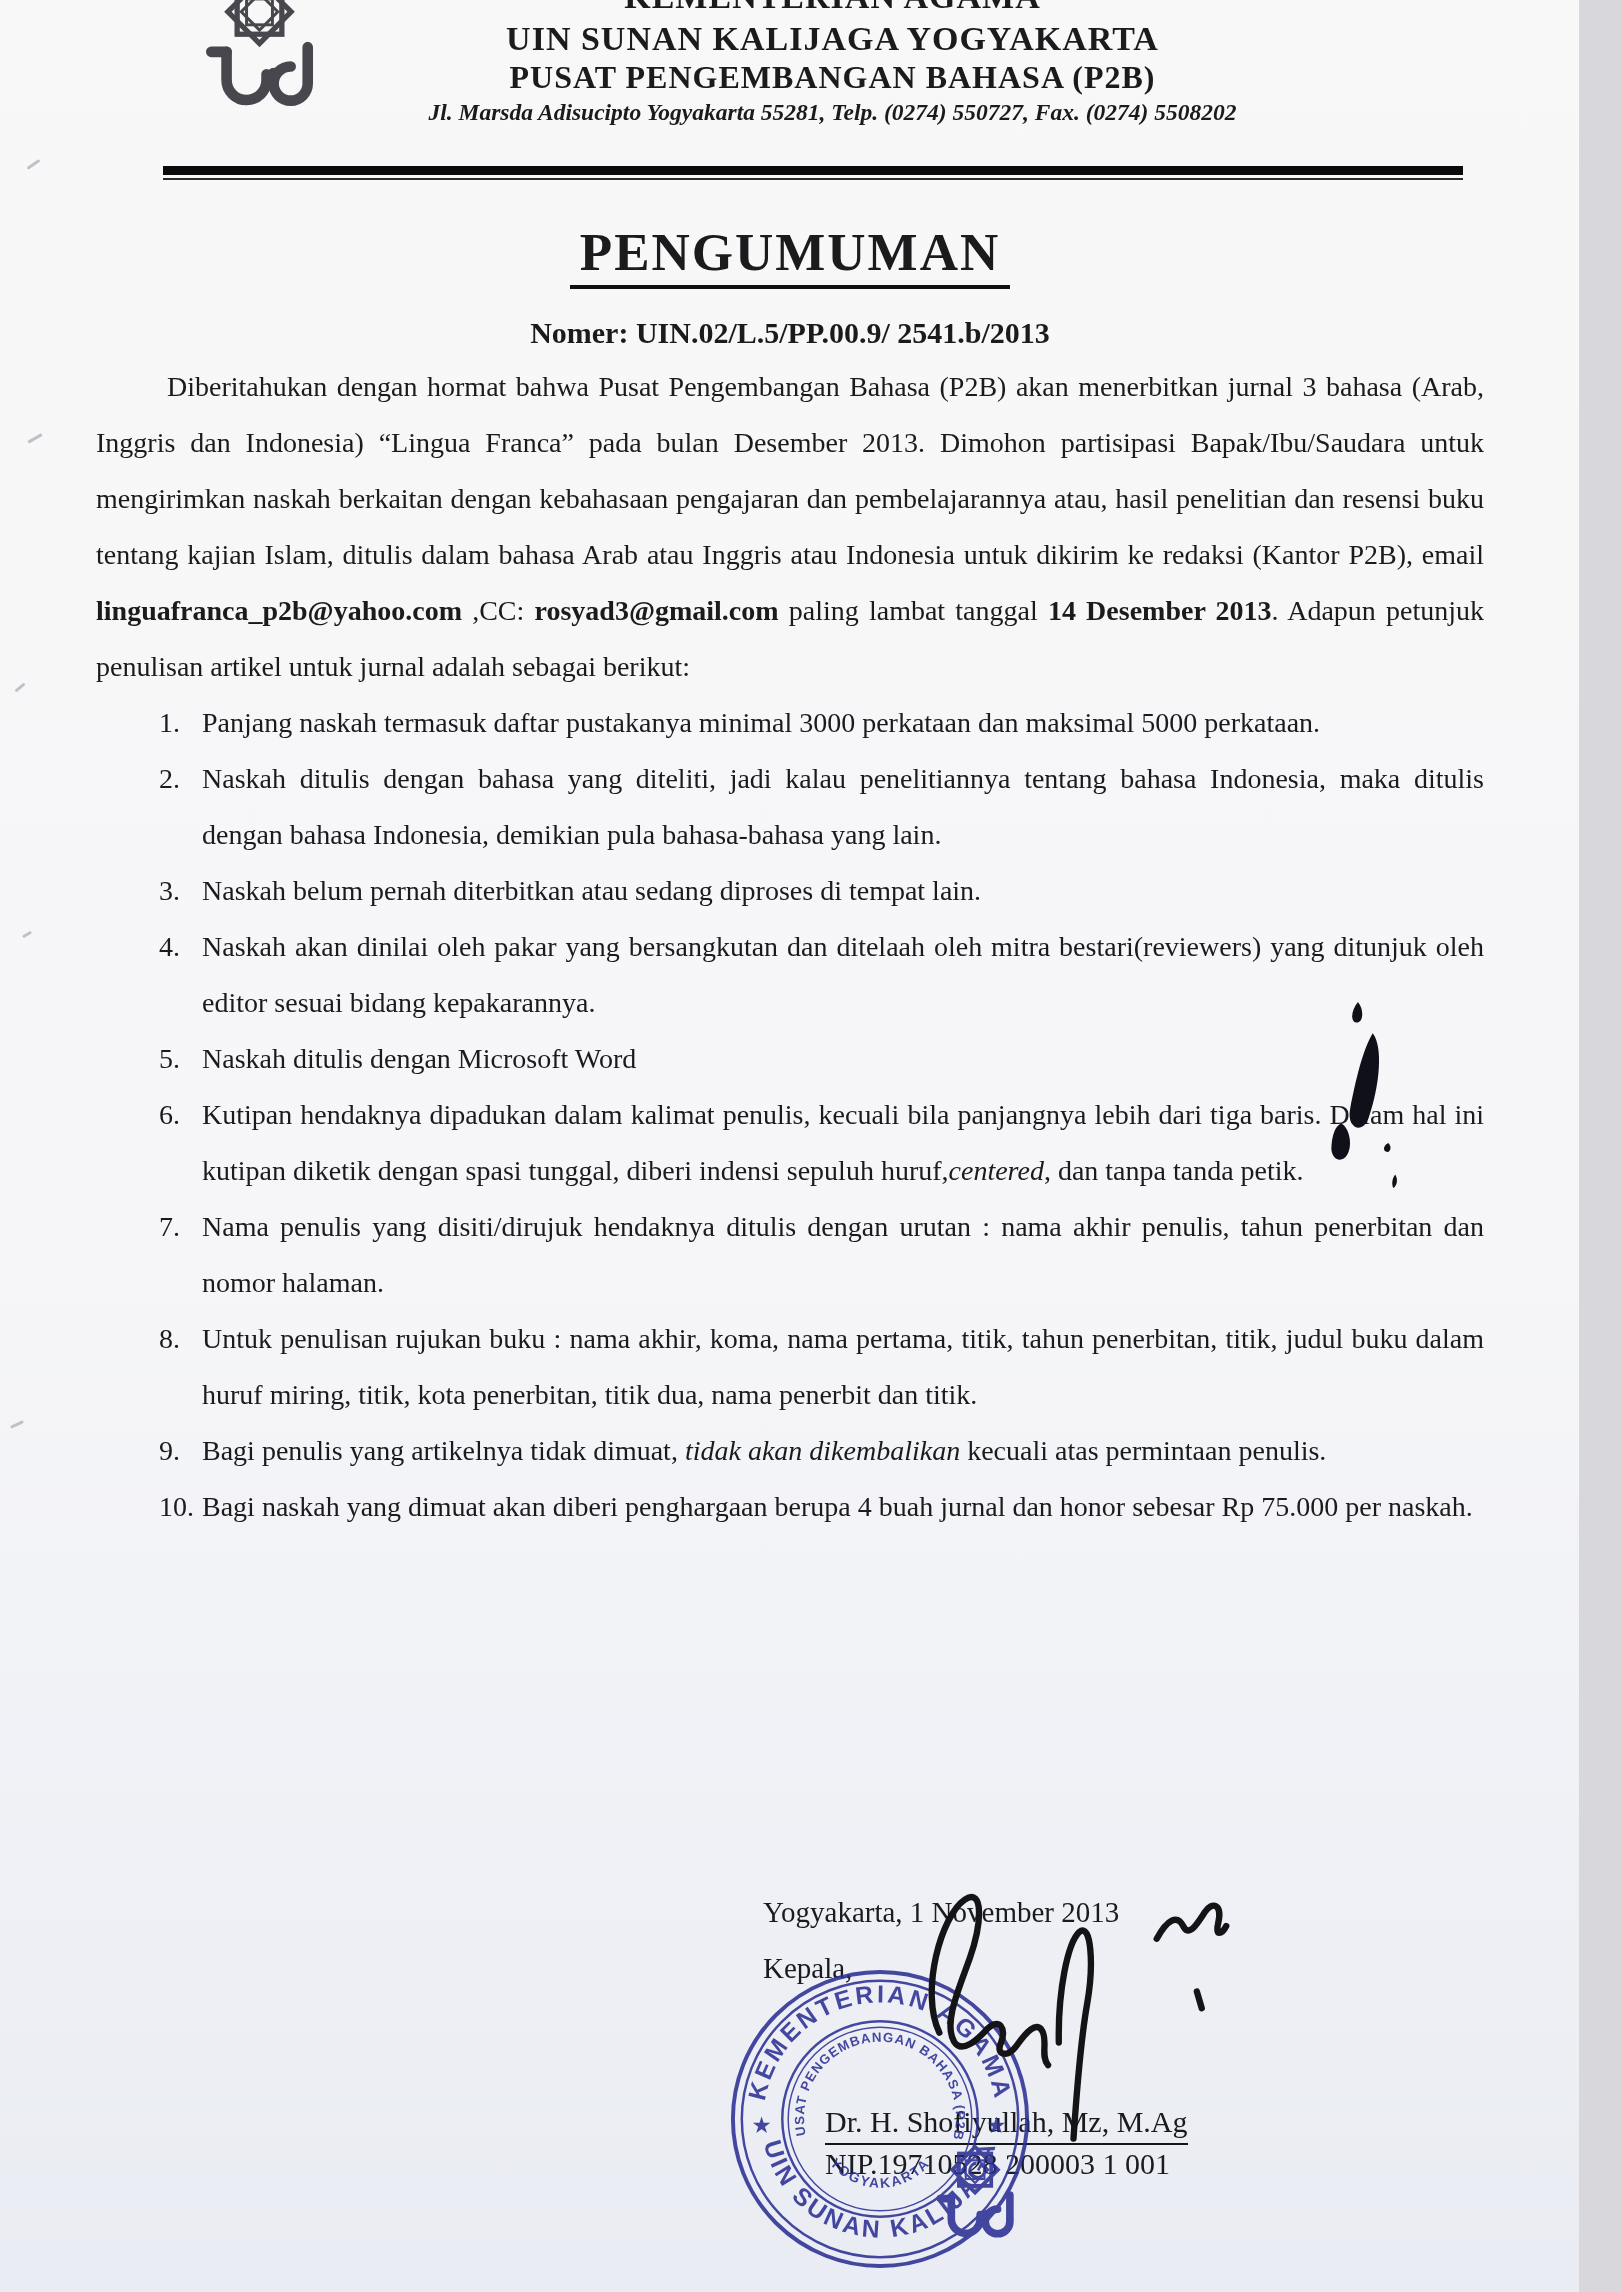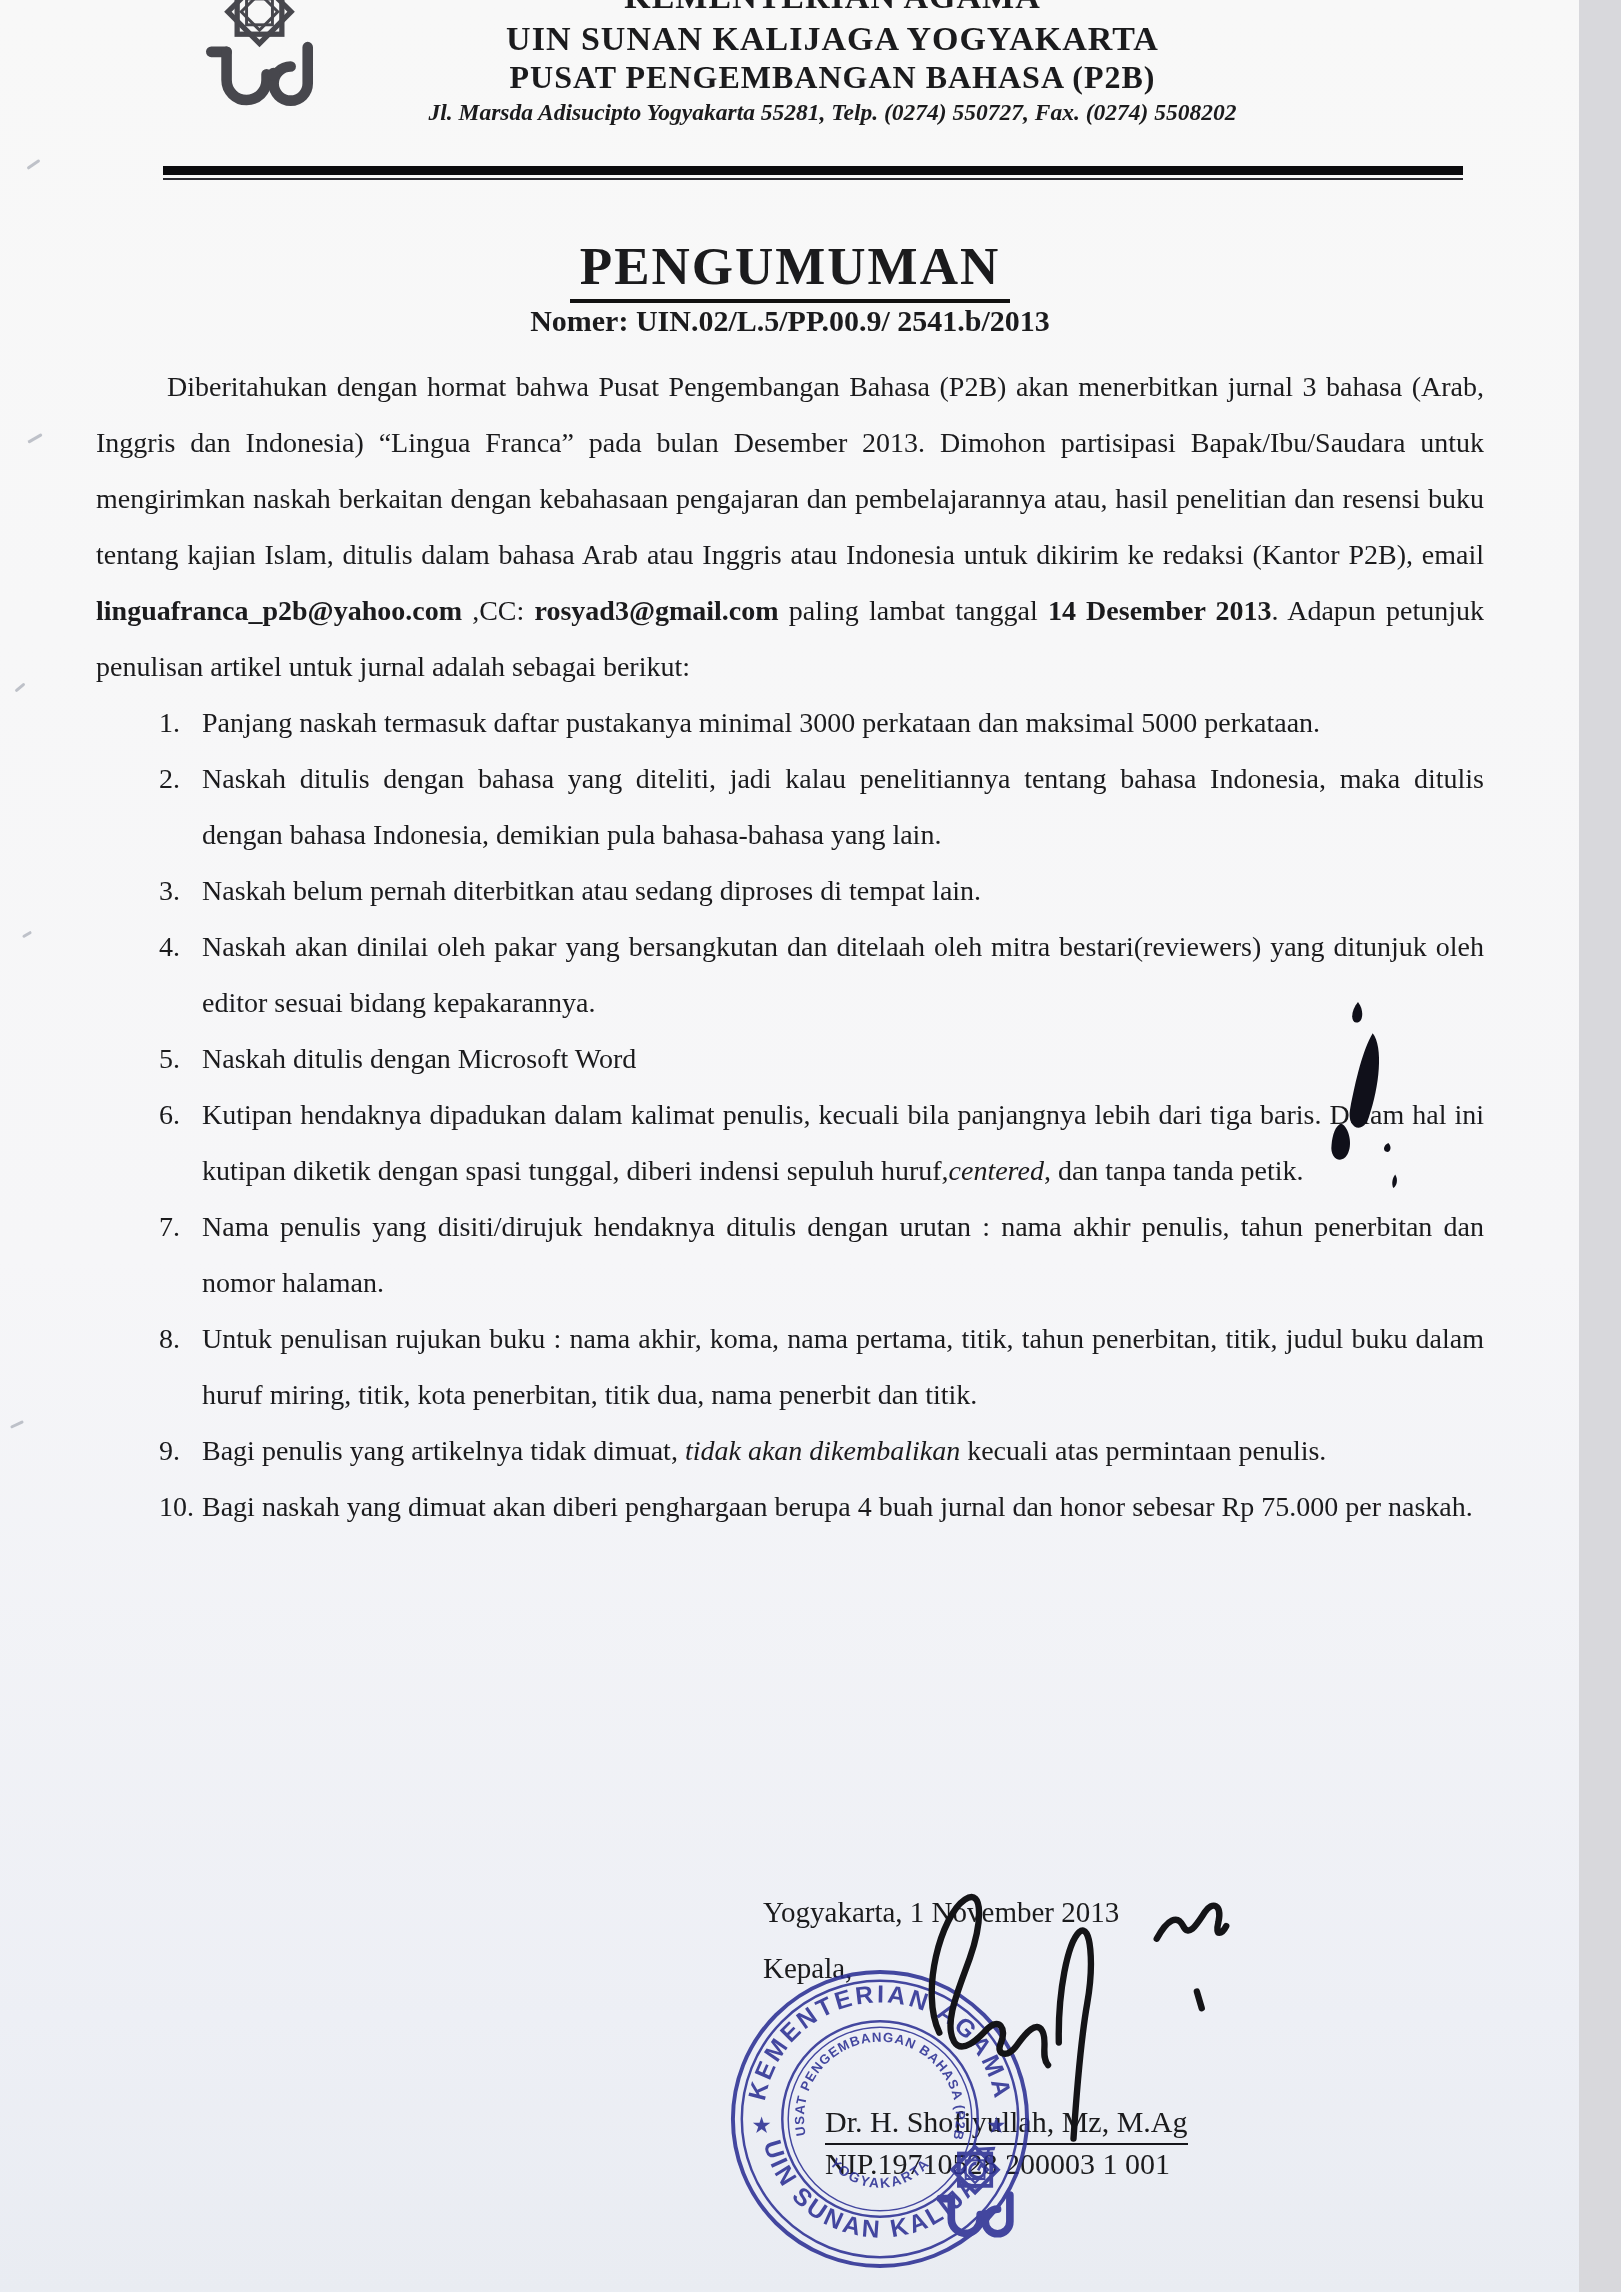--- a/index.html
+++ b/index.html
@@ -12,24 +12,24 @@
   
   .logo{position:absolute;left:182px;top:-13.7px;width:155px;height:147px;}
   .header-block{position:absolute;left:323px;top:-25.5px;width:1019px;text-align:center;}
   .h-ministry{font-size:34px;font-weight:bold;line-height:43px;letter-spacing:1px;}
   .h-univ{font-size:34px;font-weight:bold;line-height:41px;letter-spacing:1px;}
   .h-center{font-size:32px;font-weight:bold;line-height:37px;letter-spacing:1px;}
   .h-addr{font-size:23.5px;font-weight:bold;font-style:italic;line-height:33px;}
   .rule-thick{position:absolute;left:163px;top:166px;width:1300px;height:8.8px;background:#0b0b0e;}
   .rule-thin{position:absolute;left:163px;top:178px;width:1300px;height:2px;background:#2a2a30;}
   
-  .title-block{position:absolute;left:96px;top:237px;width:1388px;text-align:center;}
+  .title-block{position:absolute;left:96px;top:223px;width:1388px;text-align:center;}
   .doc-title{display:inline-block;font-size:53px;font-weight:bold;letter-spacing:2px;
     border-bottom:4.9px solid #111;padding:0 9.8px 2.9px 9.8px;line-height:59px;}
-  .doc-number{font-size:30px;font-weight:bold;margin-top:0;line-height:35px;}
+  .doc-number{font-size:30px;font-weight:bold;margin-top:26px;line-height:35px;}
   
   .content{position:absolute;left:96px;top:359px;width:1388px;font-size:28px;line-height:56px;}
   .intro{text-align:justify;text-indent:71px;}
   .b{font-weight:bold;}
   .it{font-style:italic;}
   .list{margin-top:0;padding-left:63px;}
   .li{display:flex;}
   .num{flex:none;width:43px;}
   .li-text{flex:1;text-align:justify;}
   

